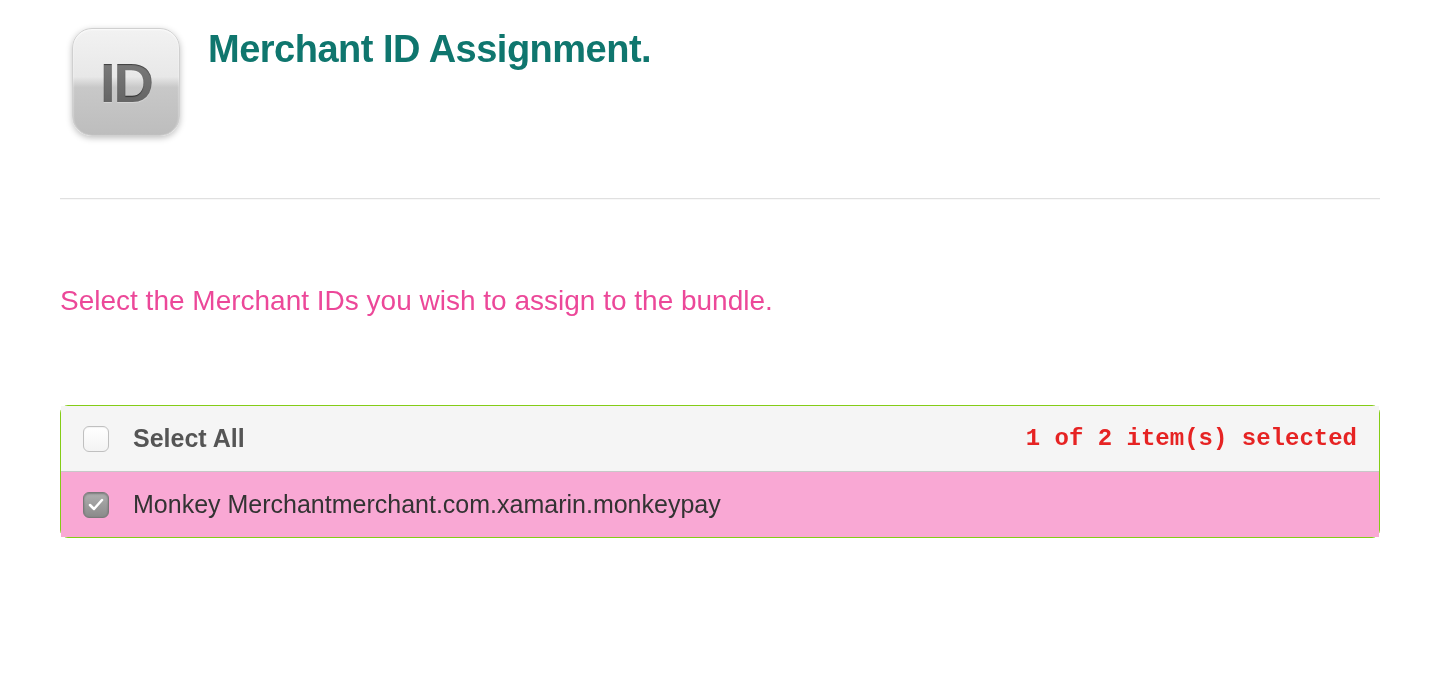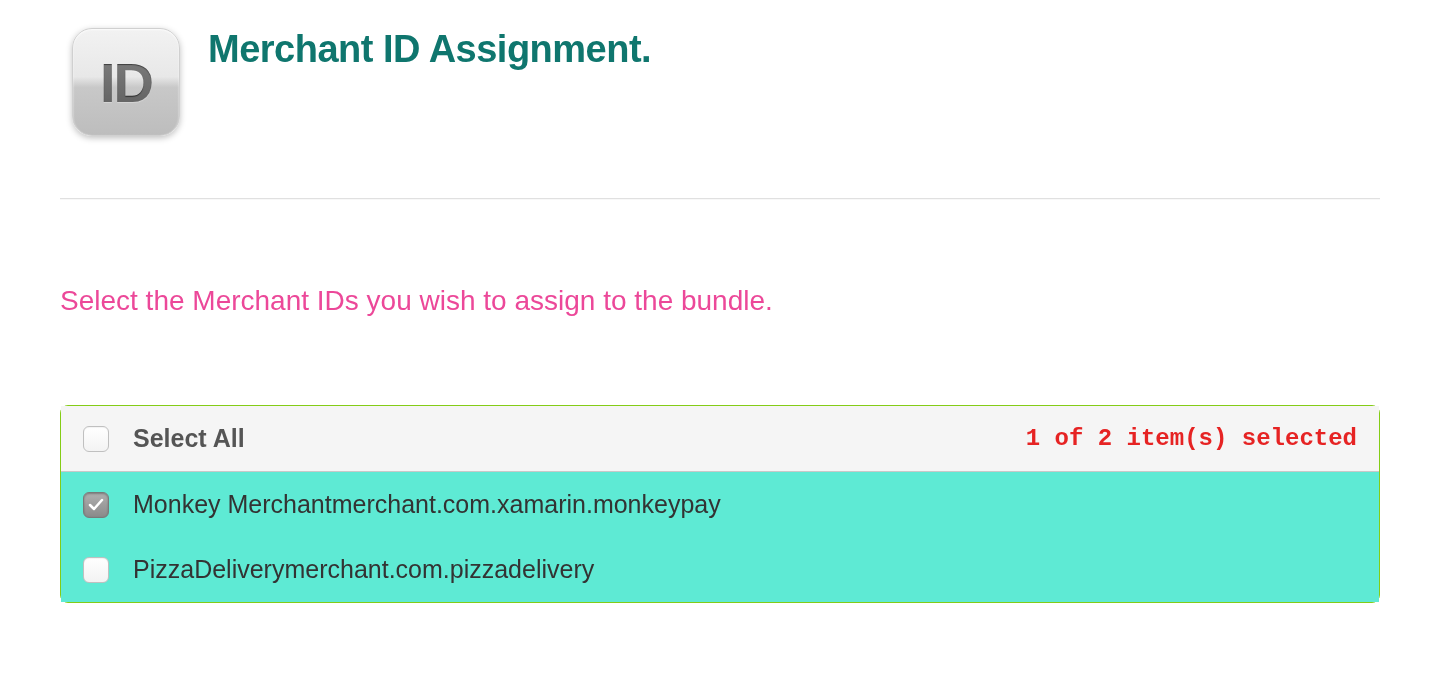--- a/index.html
+++ b/index.html
@@ -73,21 +73,21 @@
       display: flex;
       align-items: center;
       background: #f5f5f5;
       padding: 18px 22px;
       border-bottom: 1px solid #c8c8c8;
     }
     .table-row {
       display: flex;
       align-items: center;
       padding: 18px 22px;
-      background: #5eead4;
+      background: #f9a8d4;
     }
     .checkbox {
       width: 26px;
       height: 26px;
       border-radius: 6px;
       border: 1px solid #c0c0c0;
       background: linear-gradient(to bottom, #ffffff, #f3f3f3);
       box-shadow: inset 0 1px 1px rgba(0,0,0,0.05);
       margin-right: 24px;
       flex-shrink: 0;
@@ -153,20 +153,14 @@
 
     <div class="table-row">
       <div class="checkbox checked">
         <svg viewBox="0 0 16 16">
           <path d="M2 8 L6 12 L14 3" stroke="#ffffff" stroke-width="2.5" fill="none" stroke-linecap="round" stroke-linejoin="round"></path>
         </svg>
       </div>
       <span class="row-label">Monkey Merchantmerchant.com.xamarin.monkeypay</span>
     </div>
 
-    <div class="table-row">
-      <div class="checkbox">
-        
-      </div>
-      <span class="row-label">PizzaDeliverymerchant.com.pizzadelivery</span>
-    </div>
   </div>
 </div>
 
 </body></html>

